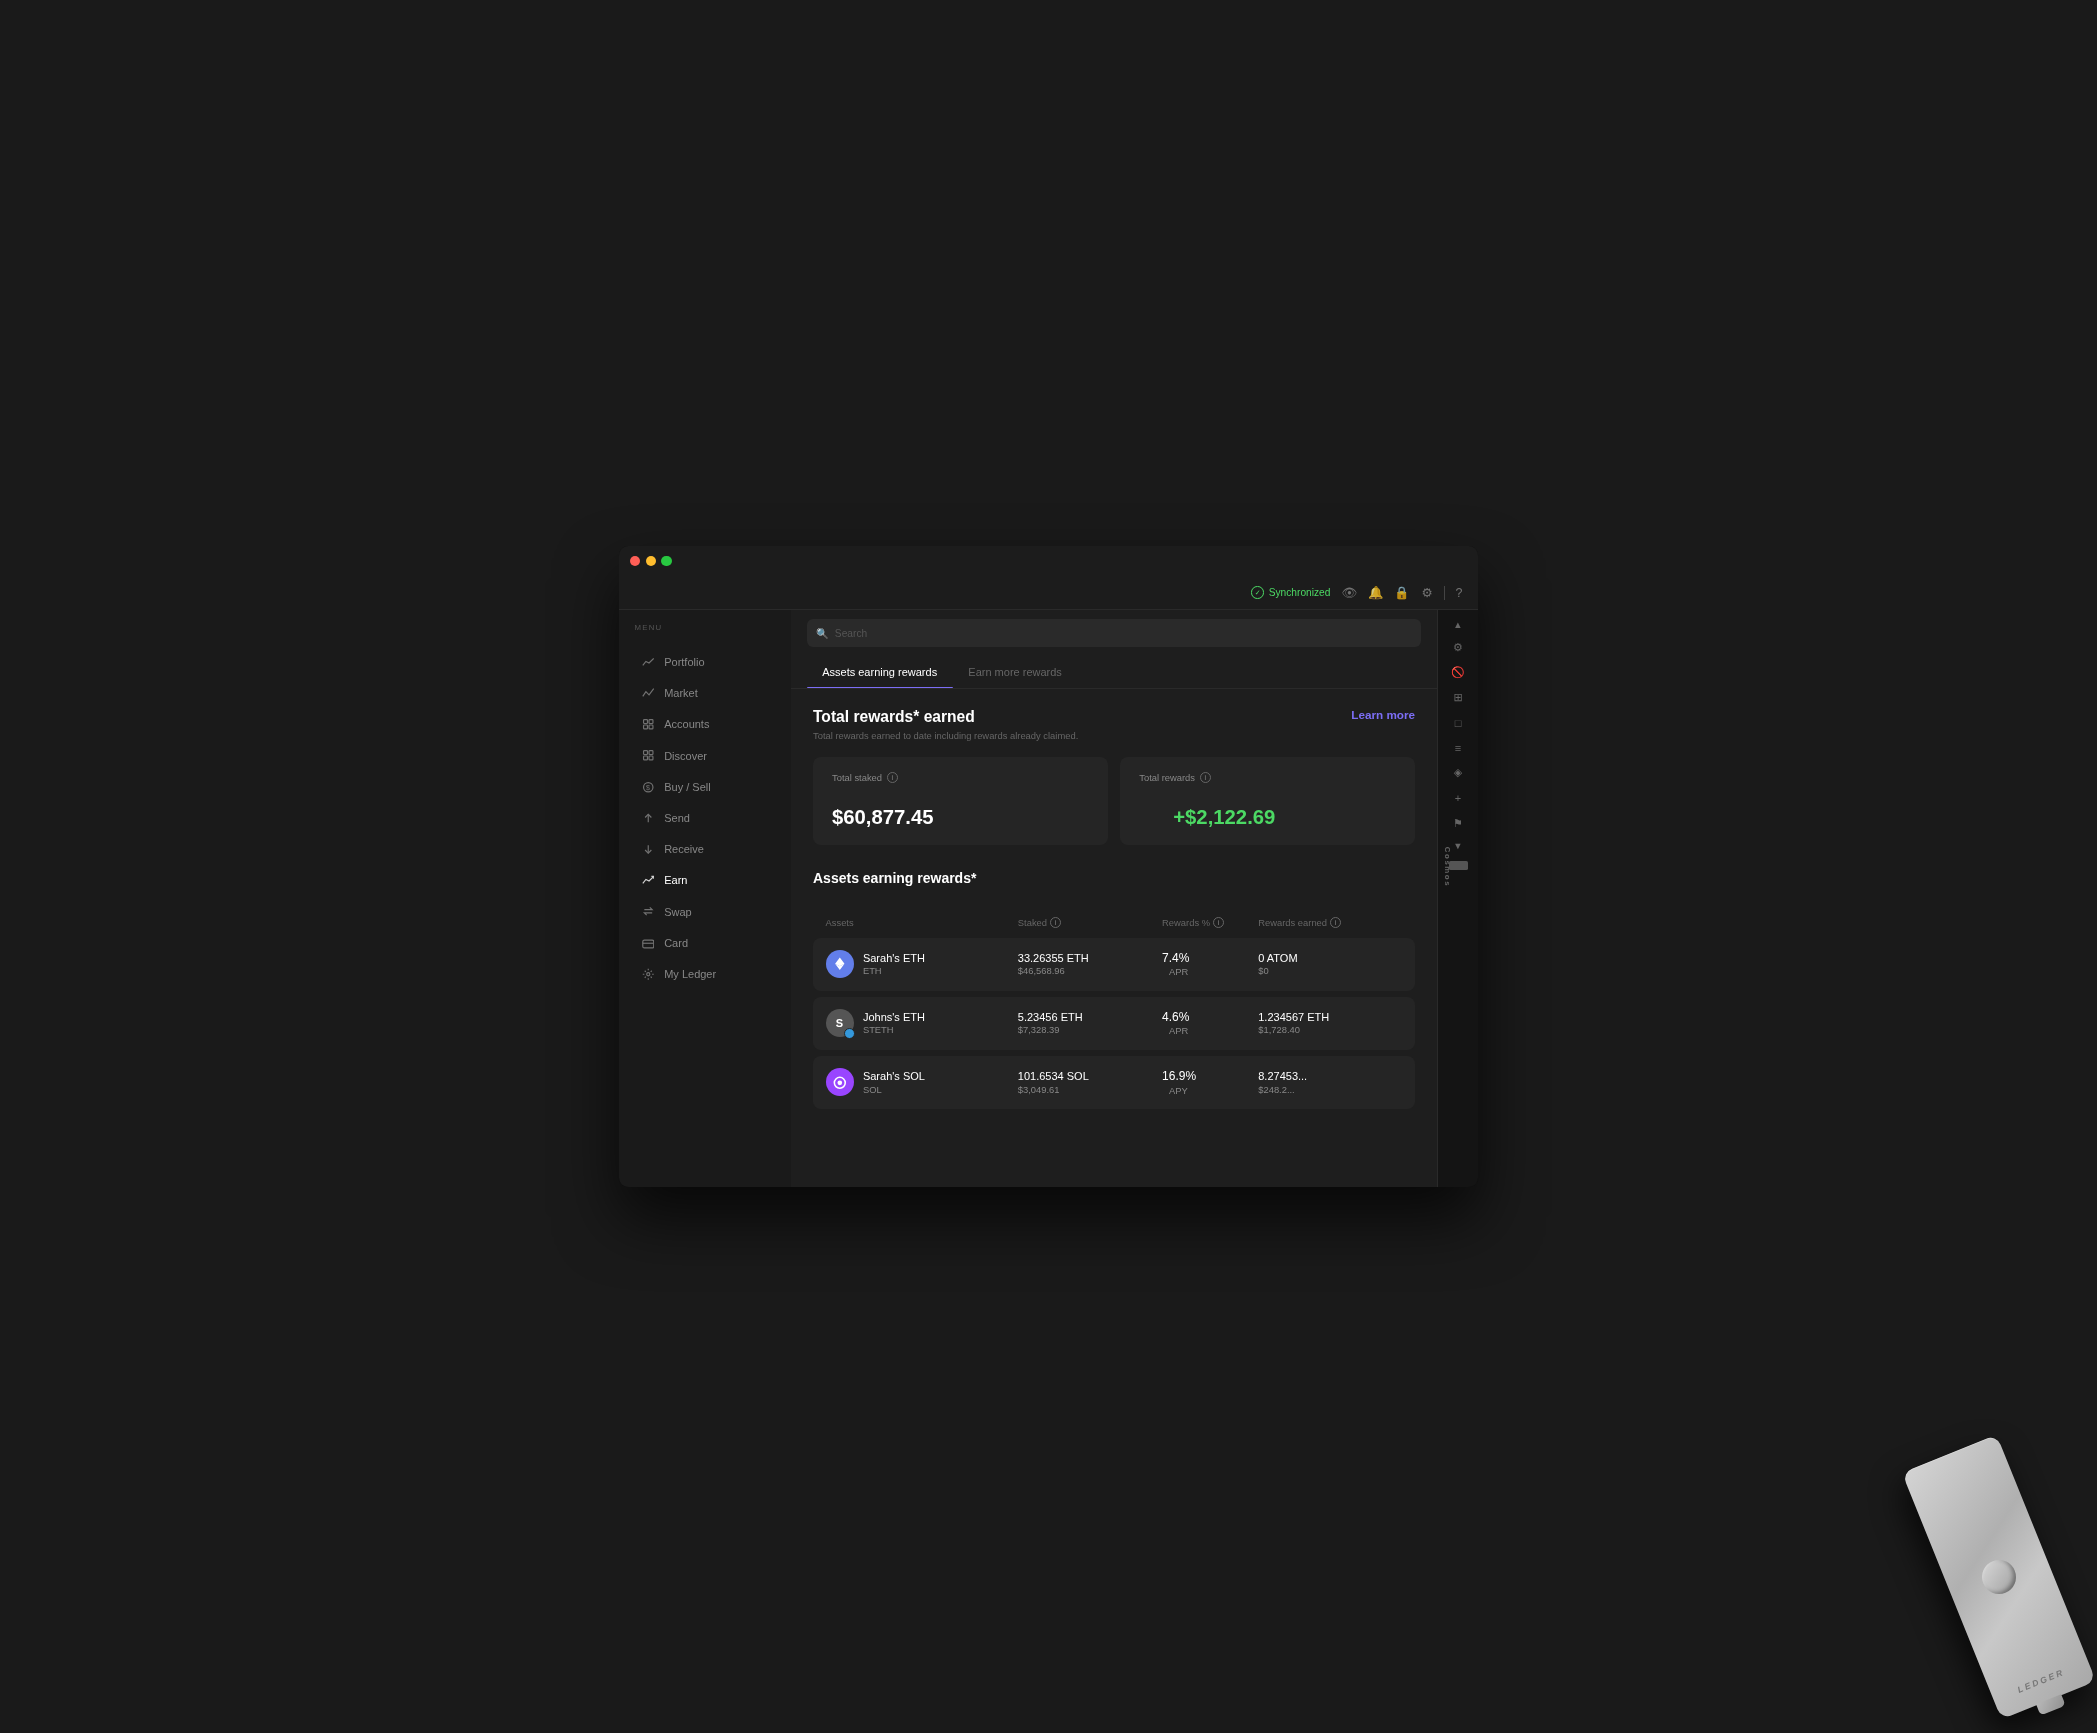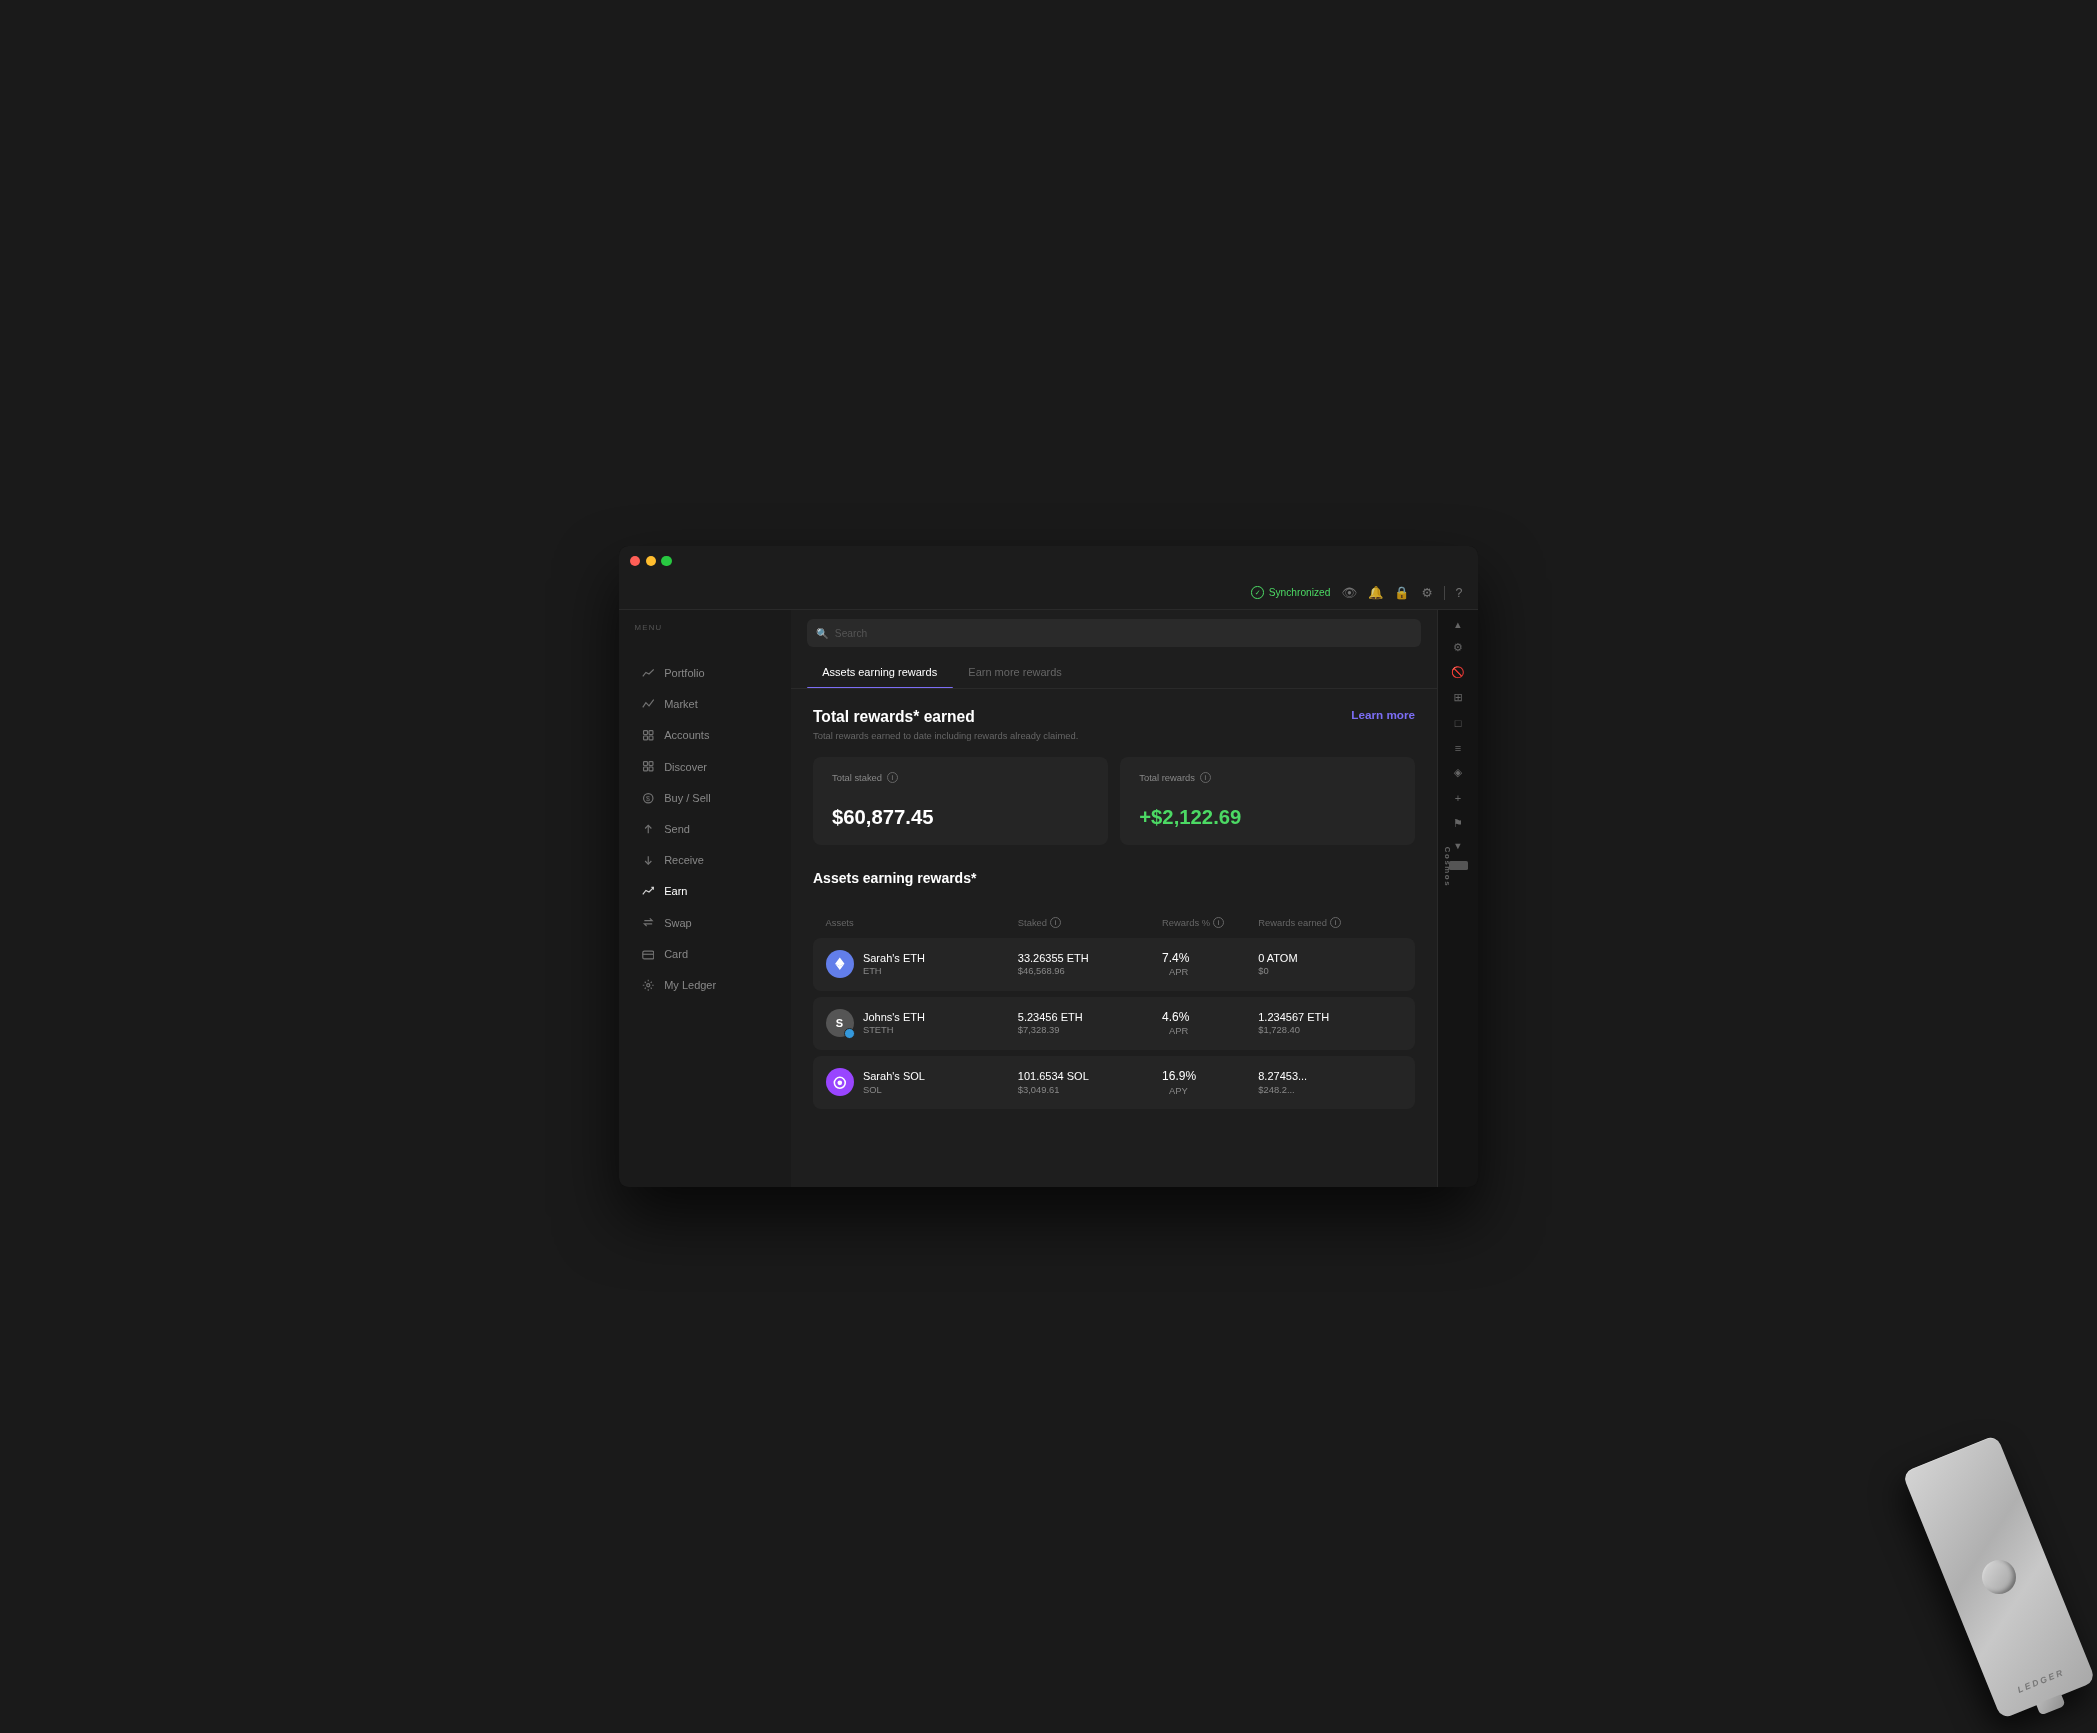--- a/index.html
+++ b/index.html
@@ -102,21 +102,21 @@
       padding: 12.5px 0;
       display: flex;
       flex-direction: column;
     }
     .sidebar-menu-label {
       color: #555;
       font-size: 7.8px;
       font-weight: 400;
       letter-spacing: 1.2px;
       padding: 0 15.6px;
-      margin-bottom: 26px;
+      margin-bottom: 15px;
     }
     .sidebar-item {
       display: flex;
       align-items: center;
       gap: 9.4px;
       padding: 8.6px 15.6px;
       cursor: pointer;
       color: #888;
       font-size: 11px;
       font-weight: 400;
@@ -249,21 +249,21 @@
       align-items: center;
       justify-content: center;
       font-size: 7px;
       color: #888;
     }
     .stat-value {
       color: #fff;
       font-size: 20.3px;
       font-weight: 600;
     }
-    .stat-value.green { color: #4cd964; }
+    .stat-value.green { color: #4cd964; margin-left: 34px; }
 
     
     .section-title {
       color: #fff;
       font-size: 14px;
       font-weight: 600;
       margin-bottom: 25px;
     }
     .table-header {
       display: grid;

